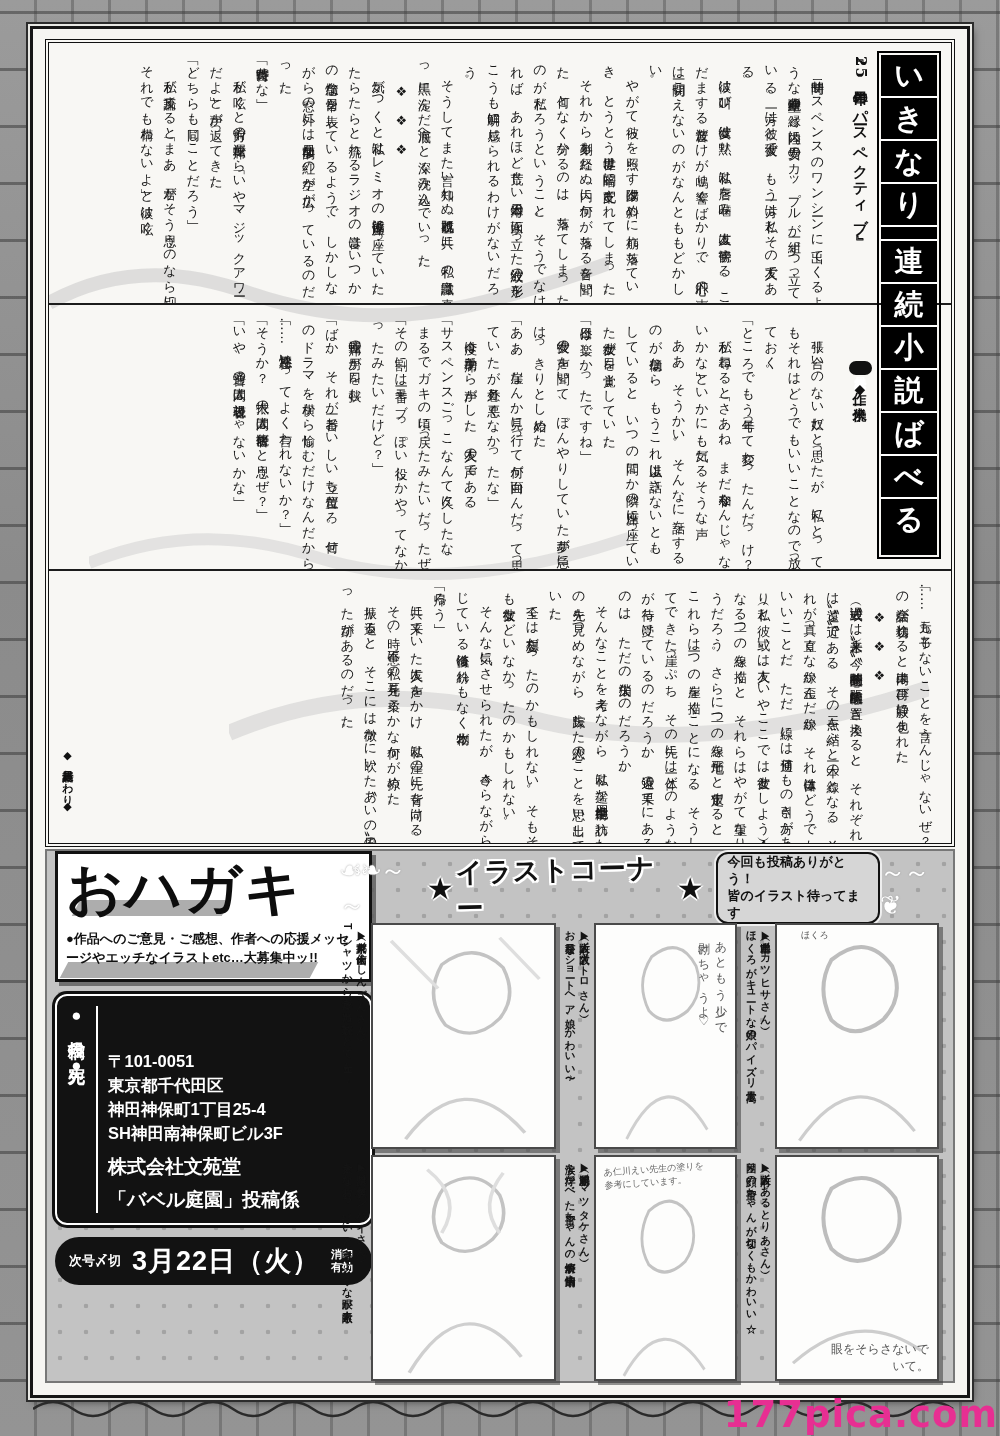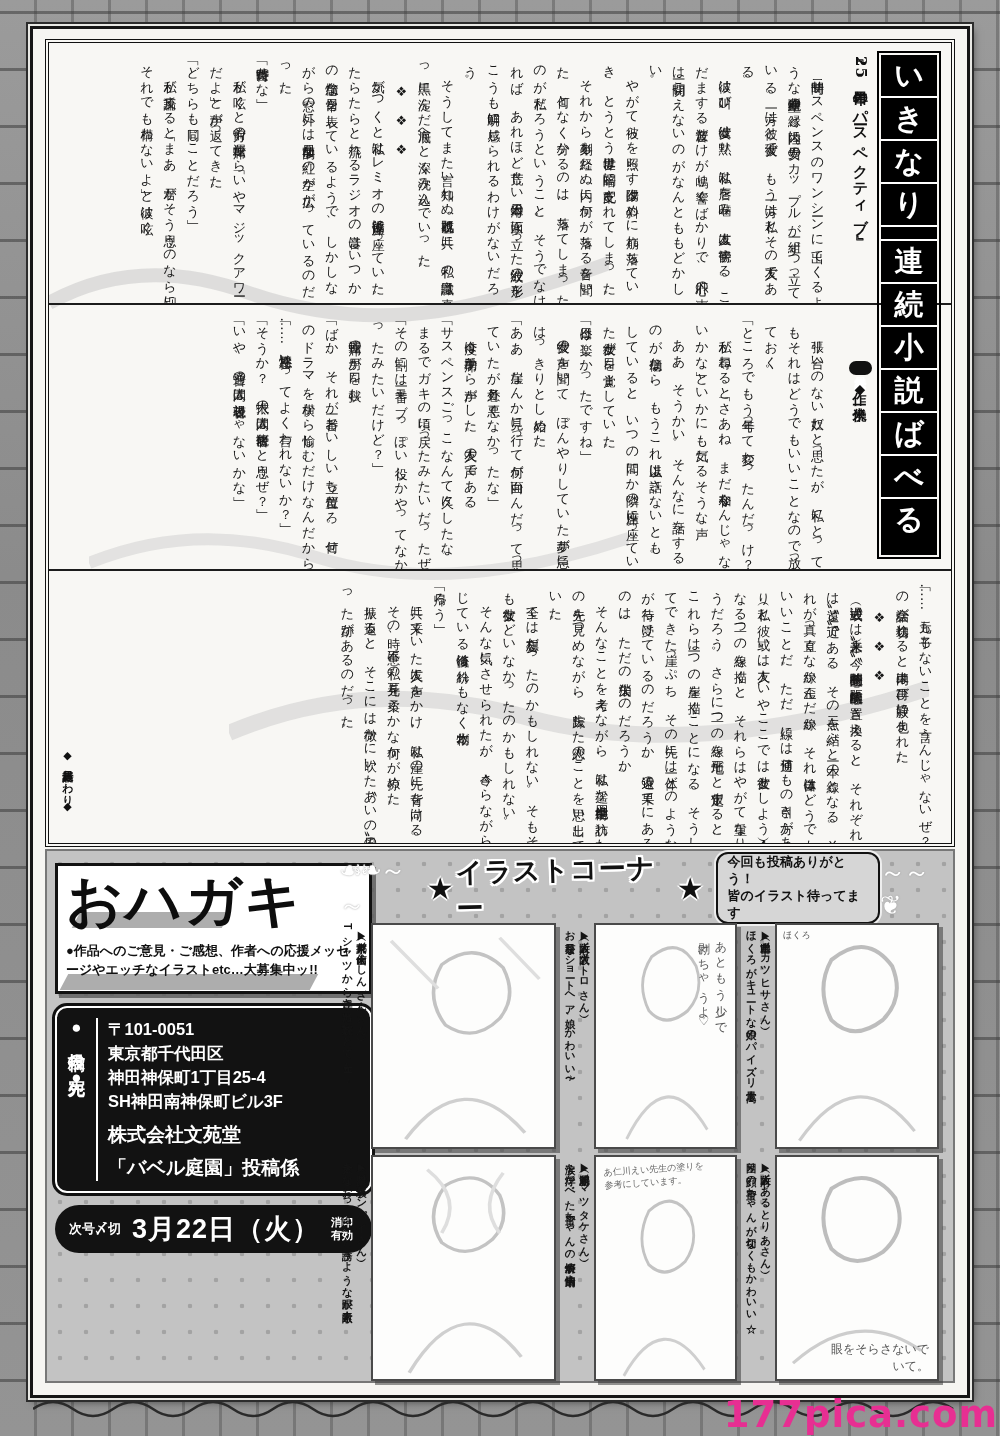--- a/index.html
+++ b/index.html
@@ -43,36 +43,36 @@
     display:flex;flex-direction:column;}
   .tchar{height:41px;display:flex;align-items:center;justify-content:center;
     color:#fff;font-size:29px;font-weight:bold;border-top:2px solid #fff;}
   .tchar:first-child{border-top:none;}
   .tgap{height:12px;border-top:2px solid #fff;}
   
   .bottom{position:absolute;left:12px;right:12px;top:820px;bottom:12px;
     background:radial-gradient(circle,#a3a3a3 2px,rgba(0,0,0,0) 2.6px),#c3c3c3;
     background-size:26px 26px;border:2px solid #777;}
   
-  .hagaki-col{position:absolute;left:8px;top:12px;width:317px;bottom:8px;}
+  .hagaki-col{position:absolute;left:8px;top:0;width:317px;bottom:8px;}
   .shout{background:#fff;border:3px solid #111;box-shadow:4px 4px 0 rgba(90,90,90,.8);
     padding:6px 8px 10px;position:relative;}
   .shout-title{font-weight:bold;color:#0d0d0d;font-size:56px;line-height:1.04;
     letter-spacing:2px;position:relative;z-index:1;}
   .slab{position:absolute;left:6px;top:108px;width:250px;height:16px;background:#adadad;
     transform:skewX(-28deg);z-index:0;}
   .slab2{top:46px;left:18px;width:150px;}
   .bullets{font-size:13px;font-weight:bold;color:#111;line-height:1.42;margin-top:12px;
     position:relative;z-index:1;}
   .bullets p{margin:0 0 2px;}
   .blackbox{margin-top:12px;background:#121212;border:2px solid #fff;outline:3px solid #111;
     border-radius:12px;padding:10px 10px 10px 8px;display:flex;color:#fff;}
   .addr-label{writing-mode:vertical-rl;font-size:17px;font-weight:bold;
     border-right:2px solid #fff;padding-right:8px;margin-right:10px;letter-spacing:2px;}
-  .addr-lines{font-weight:bold;}
+  .addr-lines{font-weight:bold;margin-top:44px;}
   .addr-lines .l{font-size:16.5px;line-height:1.45;}
   .addr-lines .c{font-size:19px;line-height:1.35;margin-top:8px;}
   .pill{margin-top:12px;background:#121212;border-radius:28px;color:#fff;
     display:flex;align-items:center;padding:6px 14px;gap:11px;}
   .pill .lab{font-size:13px;font-weight:bold;}
   .pill .date{font-size:27px;font-weight:bold;letter-spacing:1px;white-space:nowrap;}
   .pill .note{font-size:11px;font-weight:bold;white-space:pre-line;line-height:1.2;font-family:Liberation Serif, serif;}
   
   .corner{position:absolute;left:292px;right:8px;top:8px;bottom:8px;}
   .corner-head{height:58px;position:relative;display:flex;align-items:center;}
@@ -90,21 +90,21 @@
   .cap{width:30px;writing-mode:vertical-rl;font-size:10.5px;font-weight:bold;color:#141414;
     line-height:1.35;white-space:pre-wrap;letter-spacing:.3px;flex:none;}
   .panel{background:#fdfdfc;border:2px solid #4a4a4a;box-shadow:4px 4px 0 rgba(60,60,60,.55);
     margin:0 6px 0 2px;position:relative;overflow:hidden;}
   .p-w1{flex:1.3;} .p-w2{flex:1.0;} .p-w3{flex:1.15;}
   .sketch{position:absolute;inset:0;width:100%;height:100%;}
   .hnote{position:absolute;font-family:"DejaVu Serif","Liberation Serif",serif;
     color:#555;white-space:pre-line;}
   .hnote.v{writing-mode:vertical-rl;}
   .n2{right:6px;top:8px;font-size:12px;letter-spacing:2px;}
-  .n3{left:6px;top:4px;font-size:9px;}
+  .n3{left:24px;top:4px;font-size:9px;}
   .n5{left:8px;top:6px;font-size:9px;transform:rotate(-4deg);color:#666;}
   .n6{right:8px;bottom:4px;font-size:12px;text-align:right;margin-left:19px;}
   
   .orna{position:absolute;left:0;right:0;bottom:-26px;height:24px;}
   .watermark{position:absolute;right:2px;bottom:0px;font-size:37px;font-weight:bold;
     letter-spacing:1px;z-index:5;font-family:"DejaVu Sans","Liberation Sans",sans-serif;}
 </style>
 </head>
 <body>
 

